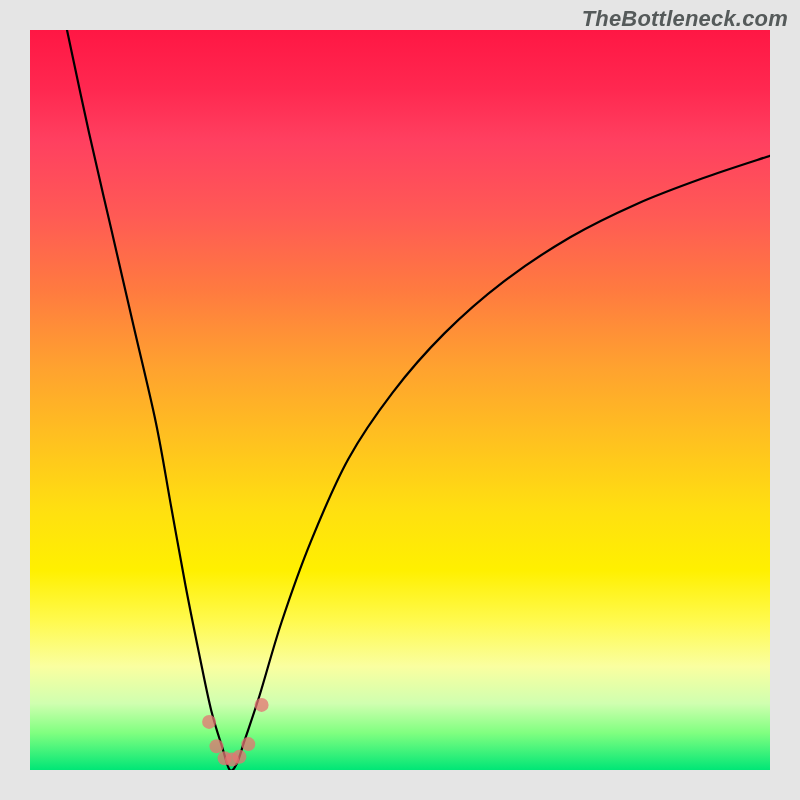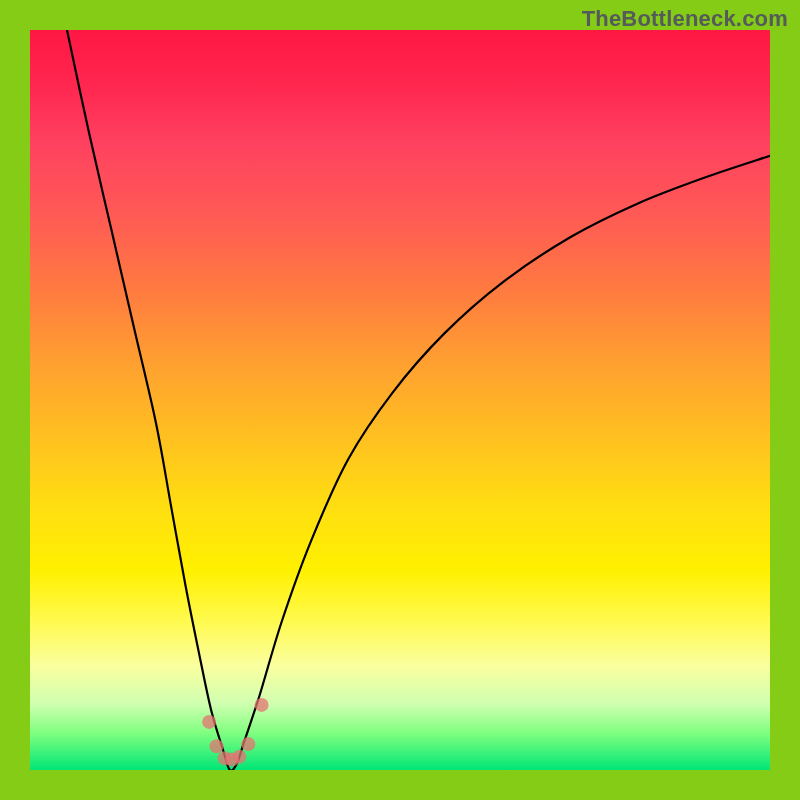--- a/index.html
+++ b/index.html
@@ -1,21 +1,22 @@
 <!DOCTYPE html>
 <html><head>
 <meta charset="utf-8">
 <style>
   * { margin: 0; padding: 0; box-sizing: border-box; }
   html, body { width: 800px; height: 800px; overflow: hidden; background: #000; }
   .frame {
     position: relative;
     width: 800px;
     height: 800px;
-    background: #84cc16;
+    background: #e5e5e5;
+    font-style: italic;
   }
   .plot-area {
     position: absolute;
     left: 30px;
     top: 30px;
     width: 740px;
     height: 740px;
     background: linear-gradient(to bottom,
       #ff1744 0%,
       #ff2850 8%,

